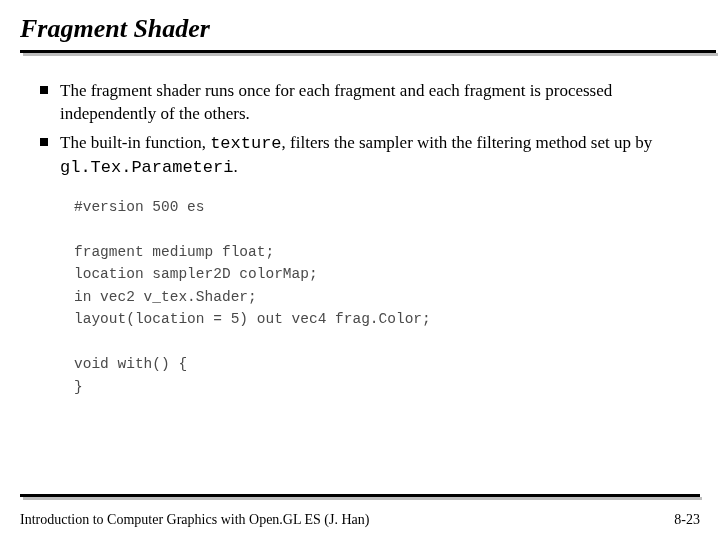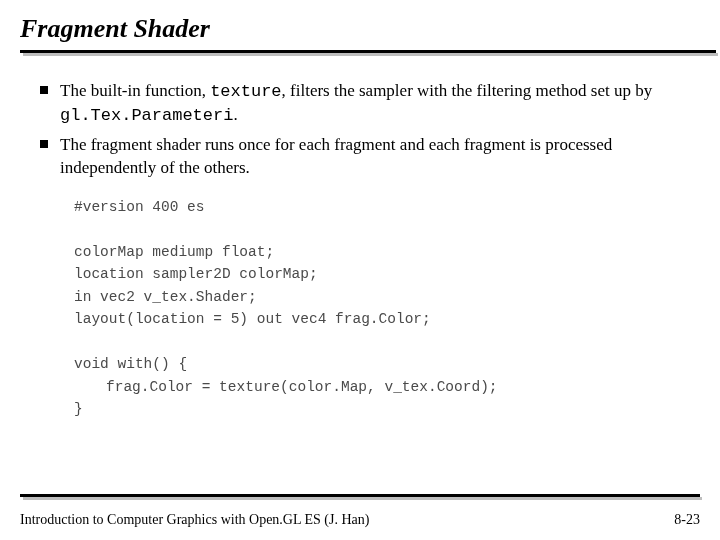--- a/index.html
+++ b/index.html
@@ -112,36 +112,36 @@
 <div class="slide">
   <div class="title">Fragment Shader</div>
   <div class="title-rule">
     <div class="bar"></div>
       <div class="shadow"></div>
   </div>
 
   <div class="content">
     <ul class="bullets">
       <li>
-        <span>The built-in function, </span><span class="mono">texture</span><span>, filters the sampler with the filtering method set up by </span><span class="mono">gl.Tex.Parameteri</span><span>.</span>
+        <span>The fragment shader runs once for each fragment and each fragment is processed independently of the others.</span>
       </li>
       <li>
-        <span>The fragment shader runs once for each fragment and each fragment is processed independently of the others.</span>
+        <span>The built-in function, </span><span class="mono">texture</span><span>, filters the sampler with the filtering method set up by </span><span class="mono">gl.Tex.Parameteri</span><span>.</span>
       </li>
     </ul>
 
-    <div class="codeblock"><span>#version 400 es</span>
+    <div class="codeblock"><span>#version 500 es</span>
 <span></span>
-<span>colorMap mediump float;</span>
+<span>fragment mediump float;</span>
 <span>location sampler2D colorMap;</span>
 <span>in vec2 v_tex.Shader;</span>
 <span>layout(location = 5) out vec4 frag.Color;</span>
 <span></span>
 <span>void with() {</span>
-<span class="ind1">frag.Color = texture(color.Map, v_tex.Coord);</span><span>}</span></div>
+<span>}</span></div>
   </div>
 </div>
 
 <div class="footer-rule">
   <div class="bar"></div>
     <div class="shadow"></div>
 </div>
 <div class="footer">
   <span>Introduction to Computer Graphics with Open.GL ES (J. Han)</span>
   <span>8-23</span>

